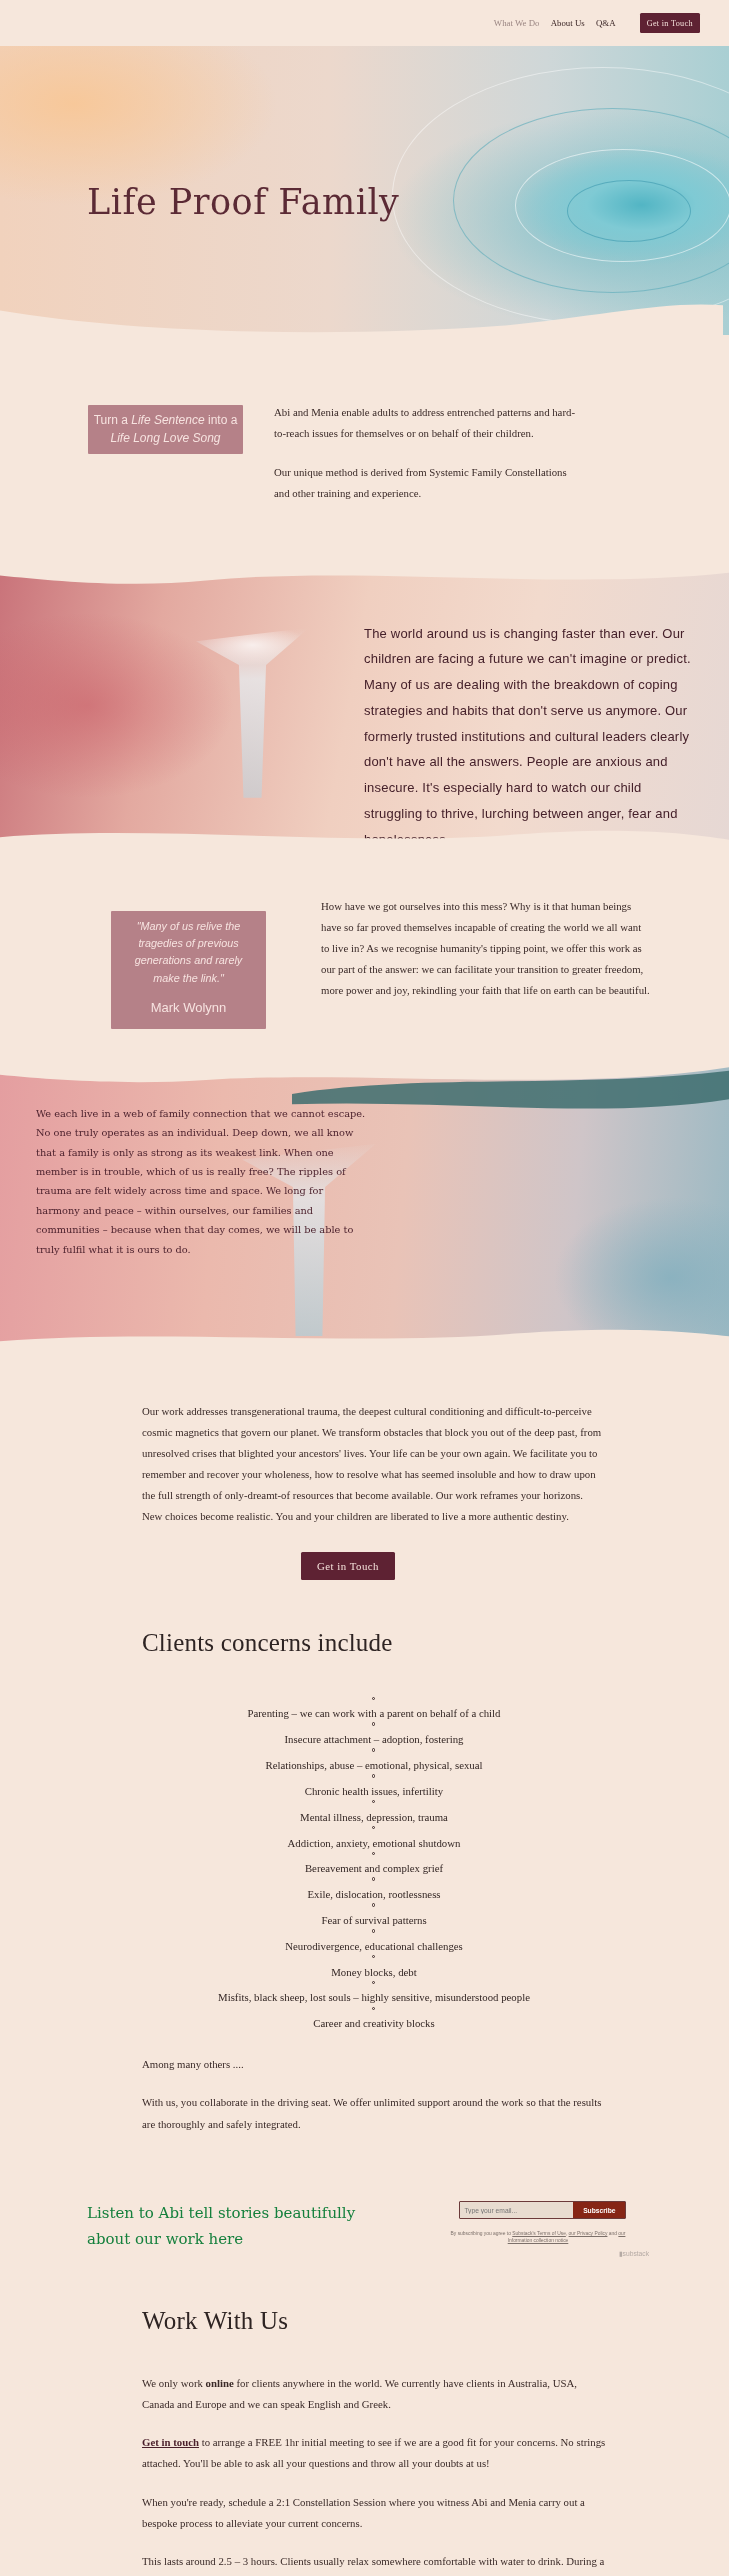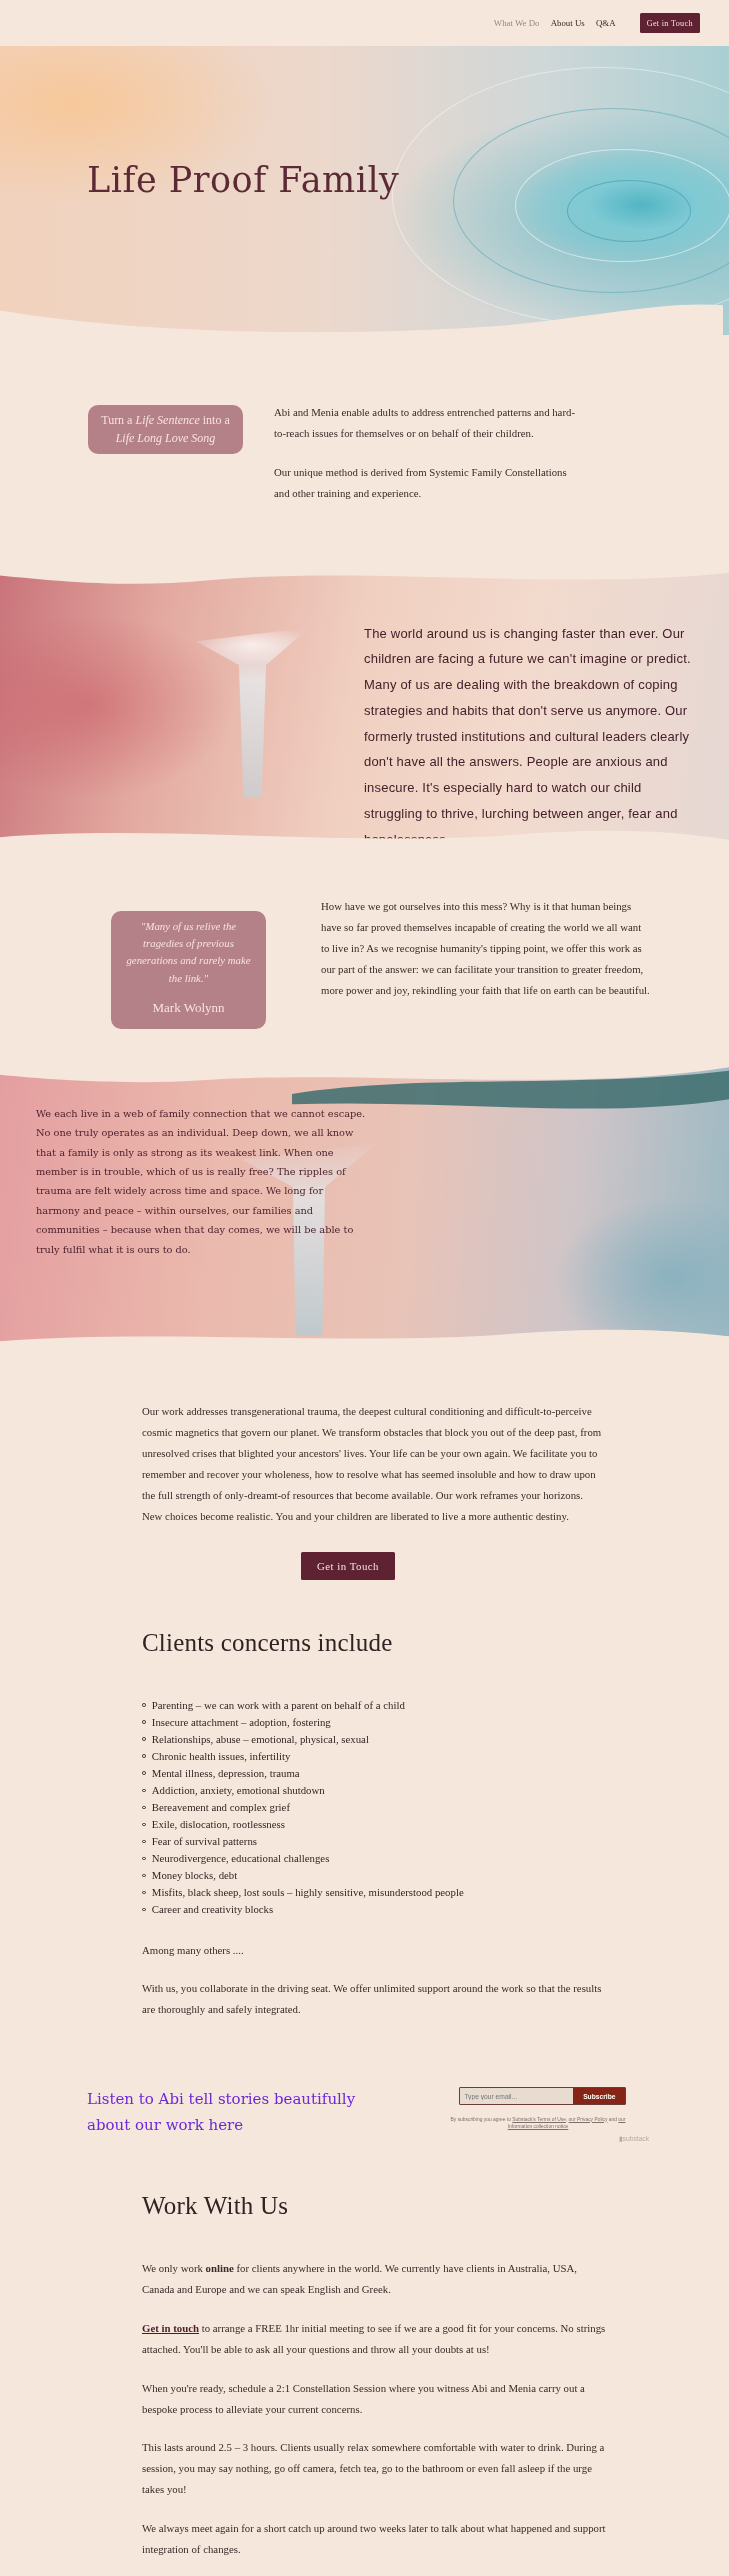--- a/index.html
+++ b/index.html
@@ -41,32 +41,32 @@
       radial-gradient(ellipse 30% 35% at 88% 55%, #52b5c4 0%, #7fcad4 25%, rgba(160,200,205,0) 60%),
       radial-gradient(ellipse 45% 55% at 85% 60%, rgba(120,190,200,.9) 0%, rgba(200,215,215,0) 70%),
       radial-gradient(ellipse 40% 50% at 10% 20%, #f7c89a 0%, rgba(245,210,185,0) 70%),
       linear-gradient(90deg, #f1d2bd 0%, #ecd8cc 45%, #cfd7d8 75%, #a9cfd3 100%);
   }
   .hero .ripple {
     position: absolute; border-radius: 50%;
     border: 1.5px solid rgba(255,255,255,.45);
   }
   .hero-title {
-    position: absolute; left: 87px; top: 114px;
+    position: absolute; left: 87px; top: 136px;
     font-family: "DejaVu Serif", serif; font-weight: normal;
     font-size: 35px; color: #5b2a35; letter-spacing: 0.5px;
   }
   .hero-wave {
     position: absolute; left: 0; right: 0; bottom: -1px; height: 46px;
   }
   .intro { padding: 67px 0 57px 0; position: relative; }
   .pill {
     background: #b58188; color: #f7e3e0;
-    border-radius: 10px; text-align: center;
-    font-family: Liberation Serif, serif;
+    border-radius: 1px; text-align: center;
+    font-family: Liberation Sans, sans-serif;
   }
   .intro .pill {
     position: absolute; left: 88px; top: 70px; width: 155px;
     padding: 7.2px 5.2px; font-size: 12px; line-height: 1.45;
   }
   .intro .pill em { font-style: italic; }
   .intro-text { margin-left: 274px; width: 304px; }
   .body-text {
     font-family: "Liberation Serif", serif;
     font-size: 10.8px; line-height: 1.95; color: #3a2a28;
@@ -132,35 +132,35 @@
   .section-a { padding: 52px 0 0 0; }
   .cta-center { text-align: center; margin: 25px 0 0 0; padding-right: 52px; }
   h2.section-title {
     font-family: "Liberation Serif", serif; font-weight: normal;
     font-size: 25px; color: #2e2423; letter-spacing: 0.2px;
   }
   .concerns { margin-top: 49px; }
   .concerns ul { list-style: none; margin-top: 40px; }
   .concerns li {
     font-family: "Liberation Serif", serif; font-size: 10.8px; line-height: 1.58;
-    display: flex; align-items: center; gap: 5.2px; color: #332624;
+    display: flex; align-items: center; gap: 5.2px; color: #332624; flex-direction: column;
   }
   .concerns li .bullet {
     width: 3.6px; height: 3.6px; border: 0.5px solid #3b2a2a; border-radius: 50%;
     display: inline-block; margin-right: 1px;
   }
   .concerns .after { margin-top: 21.6px; }
 
   .listen {
     display: flex; justify-content: space-between; align-items: flex-start;
     padding: 46px 0 0 0; margin-left: 87px; width: 567px;
   }
   .listen h3 {
     font-family: "DejaVu Serif", serif; font-weight: normal;
-    font-size: 15px; line-height: 1.72; color: #6d28d9; width: 289px; margin-top: 20.6px;
+    font-size: 15px; line-height: 1.72; color: #15803d; width: 289px; margin-top: 20.6px;
   }
   .substack { width: 206px; margin-top: 20.6px; }
   .sub-form { display: flex; width: 167px; margin-left: 11.3px;
     border: 0.5px solid #6b3a3a; border-radius: 1px; overflow: hidden; }
   .sub-form input {
     flex: 1; background: #e8dcd0; border: none; padding: 4.6px 4.1px;
     font-family: "Liberation Sans", sans-serif; font-size: 6.7px; color: #b8a99e; outline: none;
   }
   .sub-form button {
     background: #862515; color: #fff; border: none; width: 52px;

